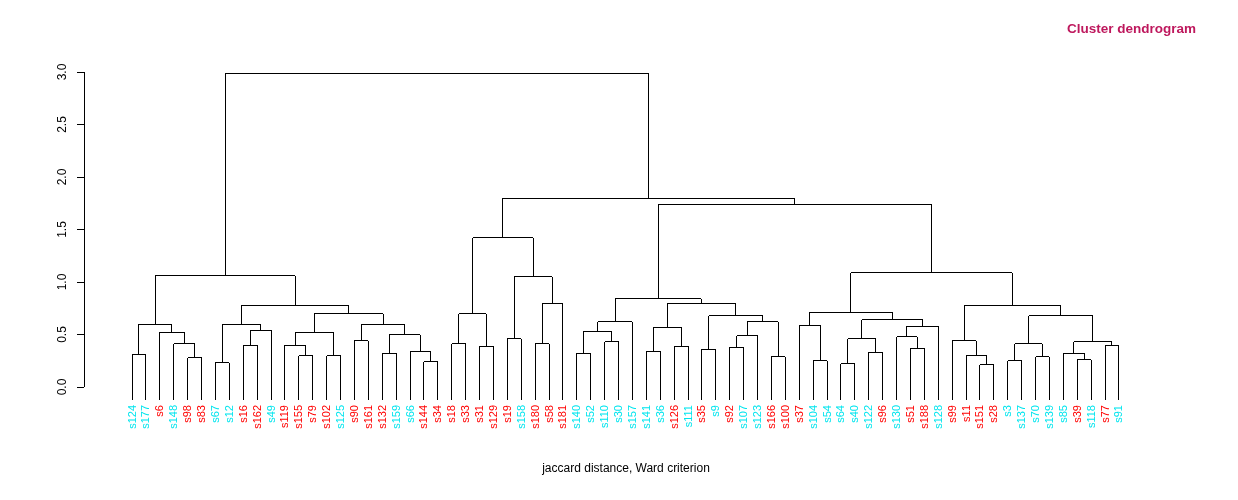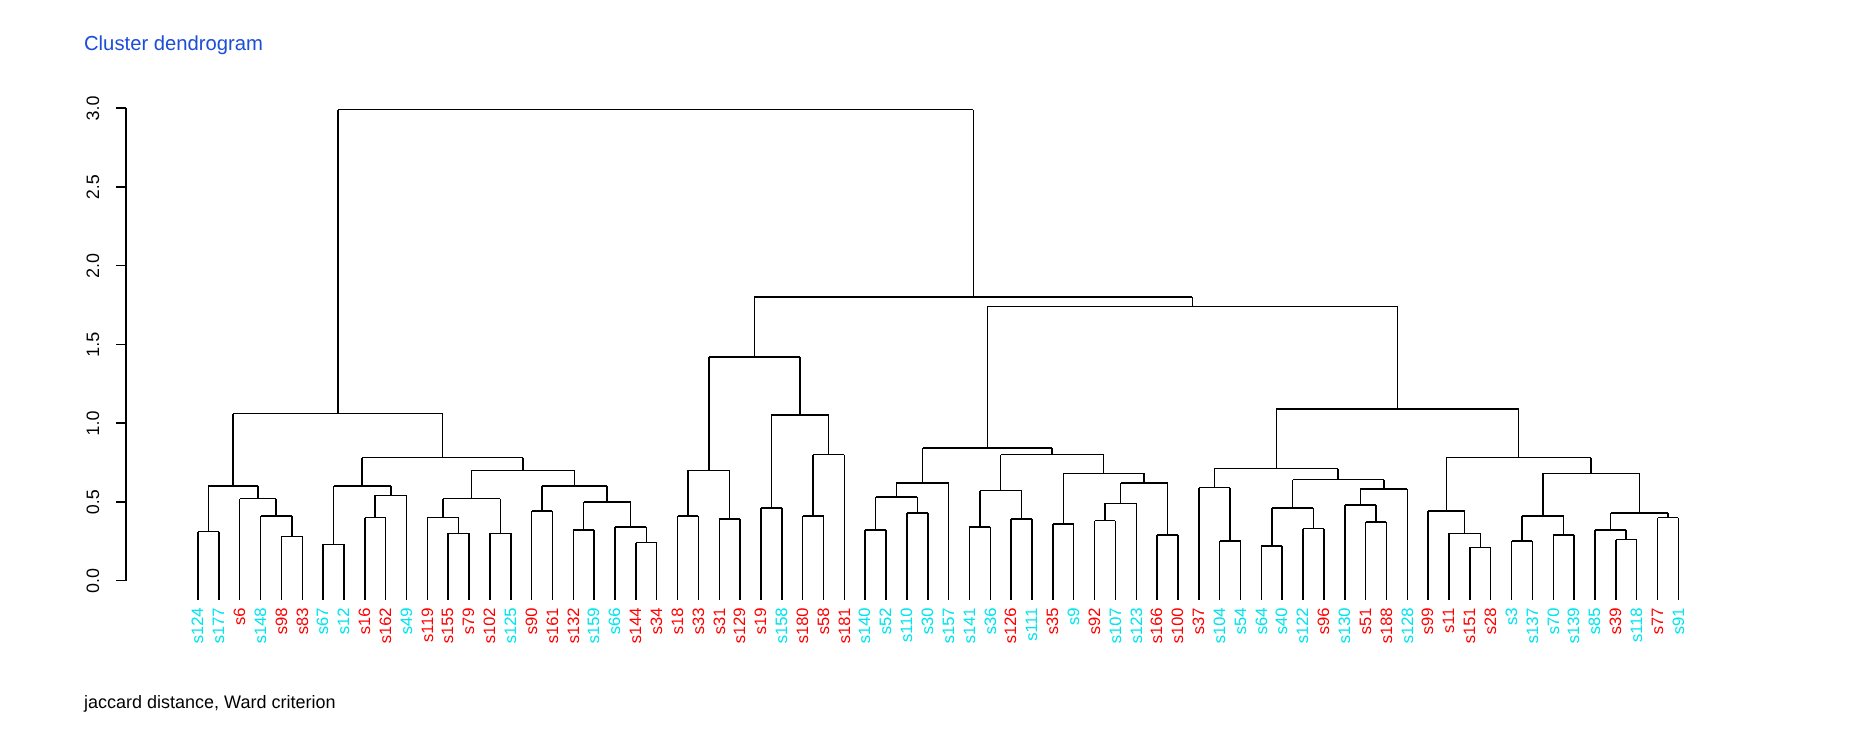--- a/index.html
+++ b/index.html
@@ -1,20 +1,20 @@
 <!DOCTYPE html>
 <html><head>
 <meta charset="utf-8">
 <style>
   html,body{margin:0;padding:0;background:#ffffff;}
   .canvas{position:relative;width:1238px;height:500px;background:#ffffff;overflow:hidden;
           font-family:"Liberation Sans", sans-serif;}
-  .chart-title{position:absolute;left:56px;top:21px;width:1140px;text-align:left;
-               font-size:13.5px;font-weight:normal;color:#1d4ed8;}
-  .x-axis-label{position:absolute;left:56px;top:461px;width:1140px;text-align:left;
+  .chart-title{position:absolute;left:56px;top:21px;width:1140px;text-align:right;
+               font-size:13.5px;font-weight:bold;color:#be185d;}
+  .x-axis-label{position:absolute;left:56px;top:461px;width:1140px;text-align:center;
                 font-size:12px;color:#000;}
   svg{position:absolute;left:0;top:0;}
 </style>
 </head>
 <body>
 
 <div class="canvas">
   <div class="chart-title">Cluster dendrogram</div>
   <svg id="dendro-svg" width="1238" height="500">
       <g>

